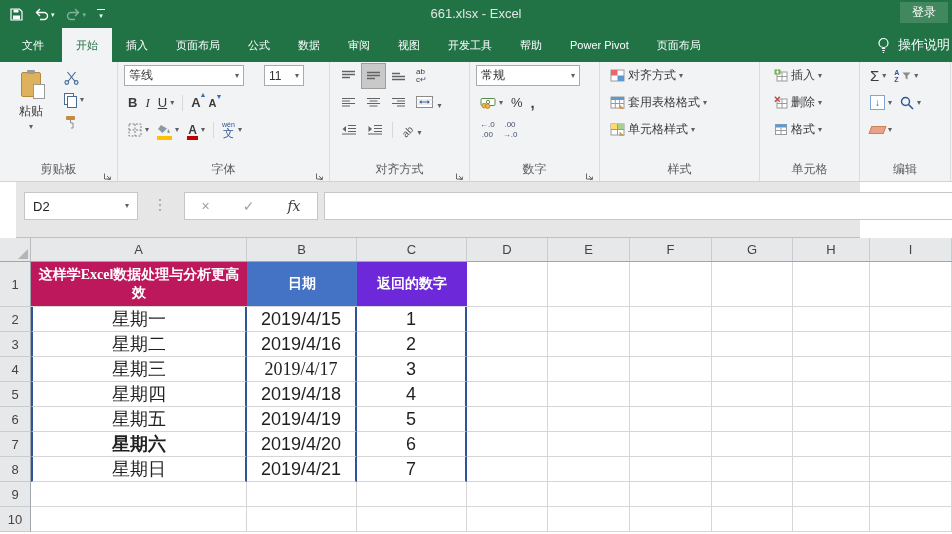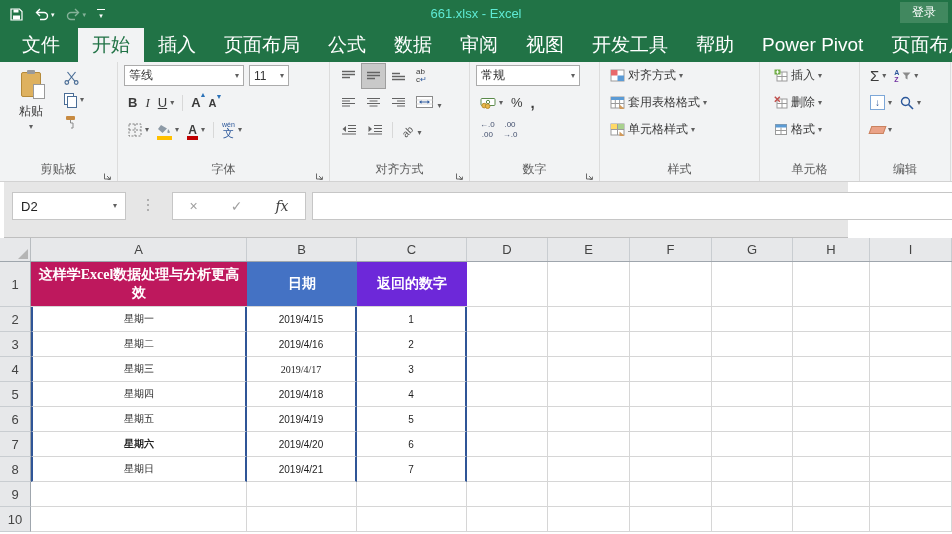--- a/index.html
+++ b/index.html
@@ -9,28 +9,28 @@
 
   
   .titlebar{position:absolute;left:0;top:0;width:952px;height:28px;background:var(--accent,#217346);}
   .qat{position:absolute;left:10px;top:0;height:28px;display:flex;align-items:center;gap:11px;}
   .qat-btn{display:flex;align-items:center;gap:2px;}
   .qat-car{font-size:7px;color:#fff;line-height:1;}
   .qat-more{display:flex;flex-direction:column;align-items:center;}
   .qat-more i{display:block;width:8px;height:1px;background:#fff;margin-bottom:2px;}
   .dim{opacity:.45;}
   .win-title{position:absolute;left:0;top:0;width:100%;height:28px;line-height:28px;text-align:center;
-             color:#5eead4;font-size:13px;pointer-events:none;}
+             color:#e5e5e5;font-size:13px;pointer-events:none;}
   .signin{position:absolute;right:4px;top:2px;height:21px;line-height:21px;padding:0 12px;
           background:#41885f;color:#fff;font-size:12px;}
 
   
   .tabrow{position:absolute;left:0;top:28px;width:952px;height:34px;background:var(--accent,#217346);
           display:flex;align-items:stretch;white-space:nowrap;}
-  .tab{height:34px;line-height:34px;padding:0 14px;color:#fff;font-size:19px;text-align:center;}
+  .tab{height:34px;line-height:34px;padding:0 14px;color:#fff;font-size:11px;text-align:center;}
   .tab.file{padding:0 18px;margin-left:4px;}
   .tab.active{background:#f2f3f4;color:var(--accent,#217346);}
   .tellme{margin-left:auto;display:flex;align-items:center;gap:7px;color:#fff;font-size:13px;padding-right:2px;overflow:hidden;}
 
   
   .ribbon{position:absolute;left:0;top:62px;width:952px;height:120px;background:#f2f3f4;
           border-bottom:1px solid #d2d2d2;display:flex;}
   .rgroup{position:relative;height:100%;border-right:1px solid #dcdcdc;flex:none;}
   .rlabel{position:absolute;bottom:3px;left:0;right:0;text-align:center;font-size:12px;color:#5c5c5c;}
   .launcher{position:absolute;bottom:4px;right:4px;width:10px;height:10px;}
@@ -52,21 +52,21 @@
   .copy-ic{position:relative;width:13px;height:14px;}
   .copy-ic::before,.copy-ic::after{content:"";position:absolute;width:8px;height:10px;background:#fff;border:1px solid #4a6d96;}
   .copy-ic::before{left:0;top:0;}
   .copy-ic::after{left:3px;top:3px;}
 
   
   .g-font{width:212px;}
   .combo{display:flex;align-items:center;justify-content:space-between;height:21px;background:#fff;
          border:1px solid #ababab;font-size:12px;color:#333;padding:0 4px;}
   .font-name{width:120px;}
-  .font-size{width:40px;margin-left:5px;}
+  .font-size{width:40px;margin-left:20px;}
   .bld{font-weight:bold;font-size:13px;}
   .itl{font-style:italic;font-family:"Liberation Serif",serif;font-size:13px;}
   .und{text-decoration:underline;font-size:13px;}
   .bigA{font-size:13px;font-weight:bold;color:#3b3b3b;position:relative;}
   .smallA{font-size:11px;font-weight:bold;color:#3b3b3b;position:relative;}
   .acar{position:absolute;top:-4px;right:-6px;font-size:7px;color:#2b72b8;}
   .colorbar{position:absolute;left:0;bottom:-3px;width:100%;height:4px;}
   .iconstack{position:relative;display:inline-block;}
   .phon{display:flex;flex-direction:column;align-items:center;line-height:1;color:#2b579a;}
   .phon .p1{font-size:7px;}
@@ -93,21 +93,21 @@
   .g-edit{width:91px;}
   .sigma{font-size:15px;color:#3b3b3b;line-height:1;}
   .azic{display:flex;flex-direction:column;line-height:1;font-weight:bold;}
   .azic .a{font-size:7px;color:#2b579a;}
   .azic .z{font-size:7px;color:#7030a0;}
   .fillbox{width:15px;height:15px;border:1px solid #7da7d8;background:#fff;display:flex;align-items:center;justify-content:center;
            font-size:10px;font-weight:bold;color:#2b579a;line-height:1;}
   .eraser{width:15px;height:8px;background:#eaa287;border:1px solid #c9825f;transform:skewX(-20deg);display:inline-block;}
 
   
-  .fbar{position:absolute;left:4px;top:182px;width:844px;height:56px;background:#e6e6e6;border-bottom:1px solid #bfbfbf;}
+  .fbar{position:absolute;left:16px;top:182px;width:844px;height:56px;background:#e6e6e6;border-bottom:1px solid #bfbfbf;}
   .namebox{position:absolute;left:8px;top:10px;width:114px;height:28px;background:#fff;border:1px solid #c6c6c6;
            display:flex;align-items:center;justify-content:space-between;padding:0 8px;font-size:13px;color:#222;}
   .fdots{position:absolute;left:143px;top:17px;display:flex;flex-direction:column;gap:3px;}
   .fdots i{width:2px;height:2px;border-radius:50%;background:#9c9c9c;display:block;}
   .fbtns{position:absolute;left:168px;top:10px;width:134px;height:28px;background:#fff;border:1px solid #c6c6c6;
          display:flex;align-items:center;justify-content:space-around;}
   .fx-cancel,.fx-enter{color:#a0a0a0;font-size:14px;}
   .fx-lbl{font-family:"DejaVu Serif",serif;font-style:italic;font-size:14px;color:#3b3b3b;}
   .finput{position:absolute;left:308px;top:10px;width:644px;height:28px;background:#fff;border:1px solid #c6c6c6;
           font-size:13px;color:#222;padding:0 6px;line-height:26px;}
@@ -122,21 +122,21 @@
         font-size:13px;color:#444;flex:none;}
   .rows-area{position:relative;}
   .g-row{display:flex;}
   .g-row{height:25px;}
   .g-row.r1{height:45px;}
   .rownum{width:31px;background:#e7e8ea;border-right:1px solid #9fa6ad;border-bottom:1px solid #c9cdd1;
           display:flex;align-items:center;justify-content:center;font-size:13px;color:#444;flex:none;}
   .hcell{color:#fff;font-weight:bold;font-size:14px;display:flex;align-items:center;justify-content:center;
          text-align:center;border-bottom:1px solid #d6d6d6;flex:none;}
   .hcell.a1{line-height:1.3;padding:0 4px;}
-  .dcell{font-size:10px;color:#1f1f1f;display:flex;align-items:center;justify-content:center;
+  .dcell{font-size:18px;color:#1f1f1f;display:flex;align-items:center;justify-content:center;
          border-bottom:1px solid #d6d6d6;border-right:2px solid var(--tbl-border,#2f5597);flex:none;}
   .dcell.c0{border-left:2px solid var(--tbl-border,#2f5597);}
   .ecell{border-right:1px solid #d6d6d6;border-bottom:1px solid #d6d6d6;flex:none;}
 </style>
 </head>
 <body>
 
 <div id="app" style="--accent: #217346; --tbl-border: #2F5597;">
 
   <div class="titlebar">

